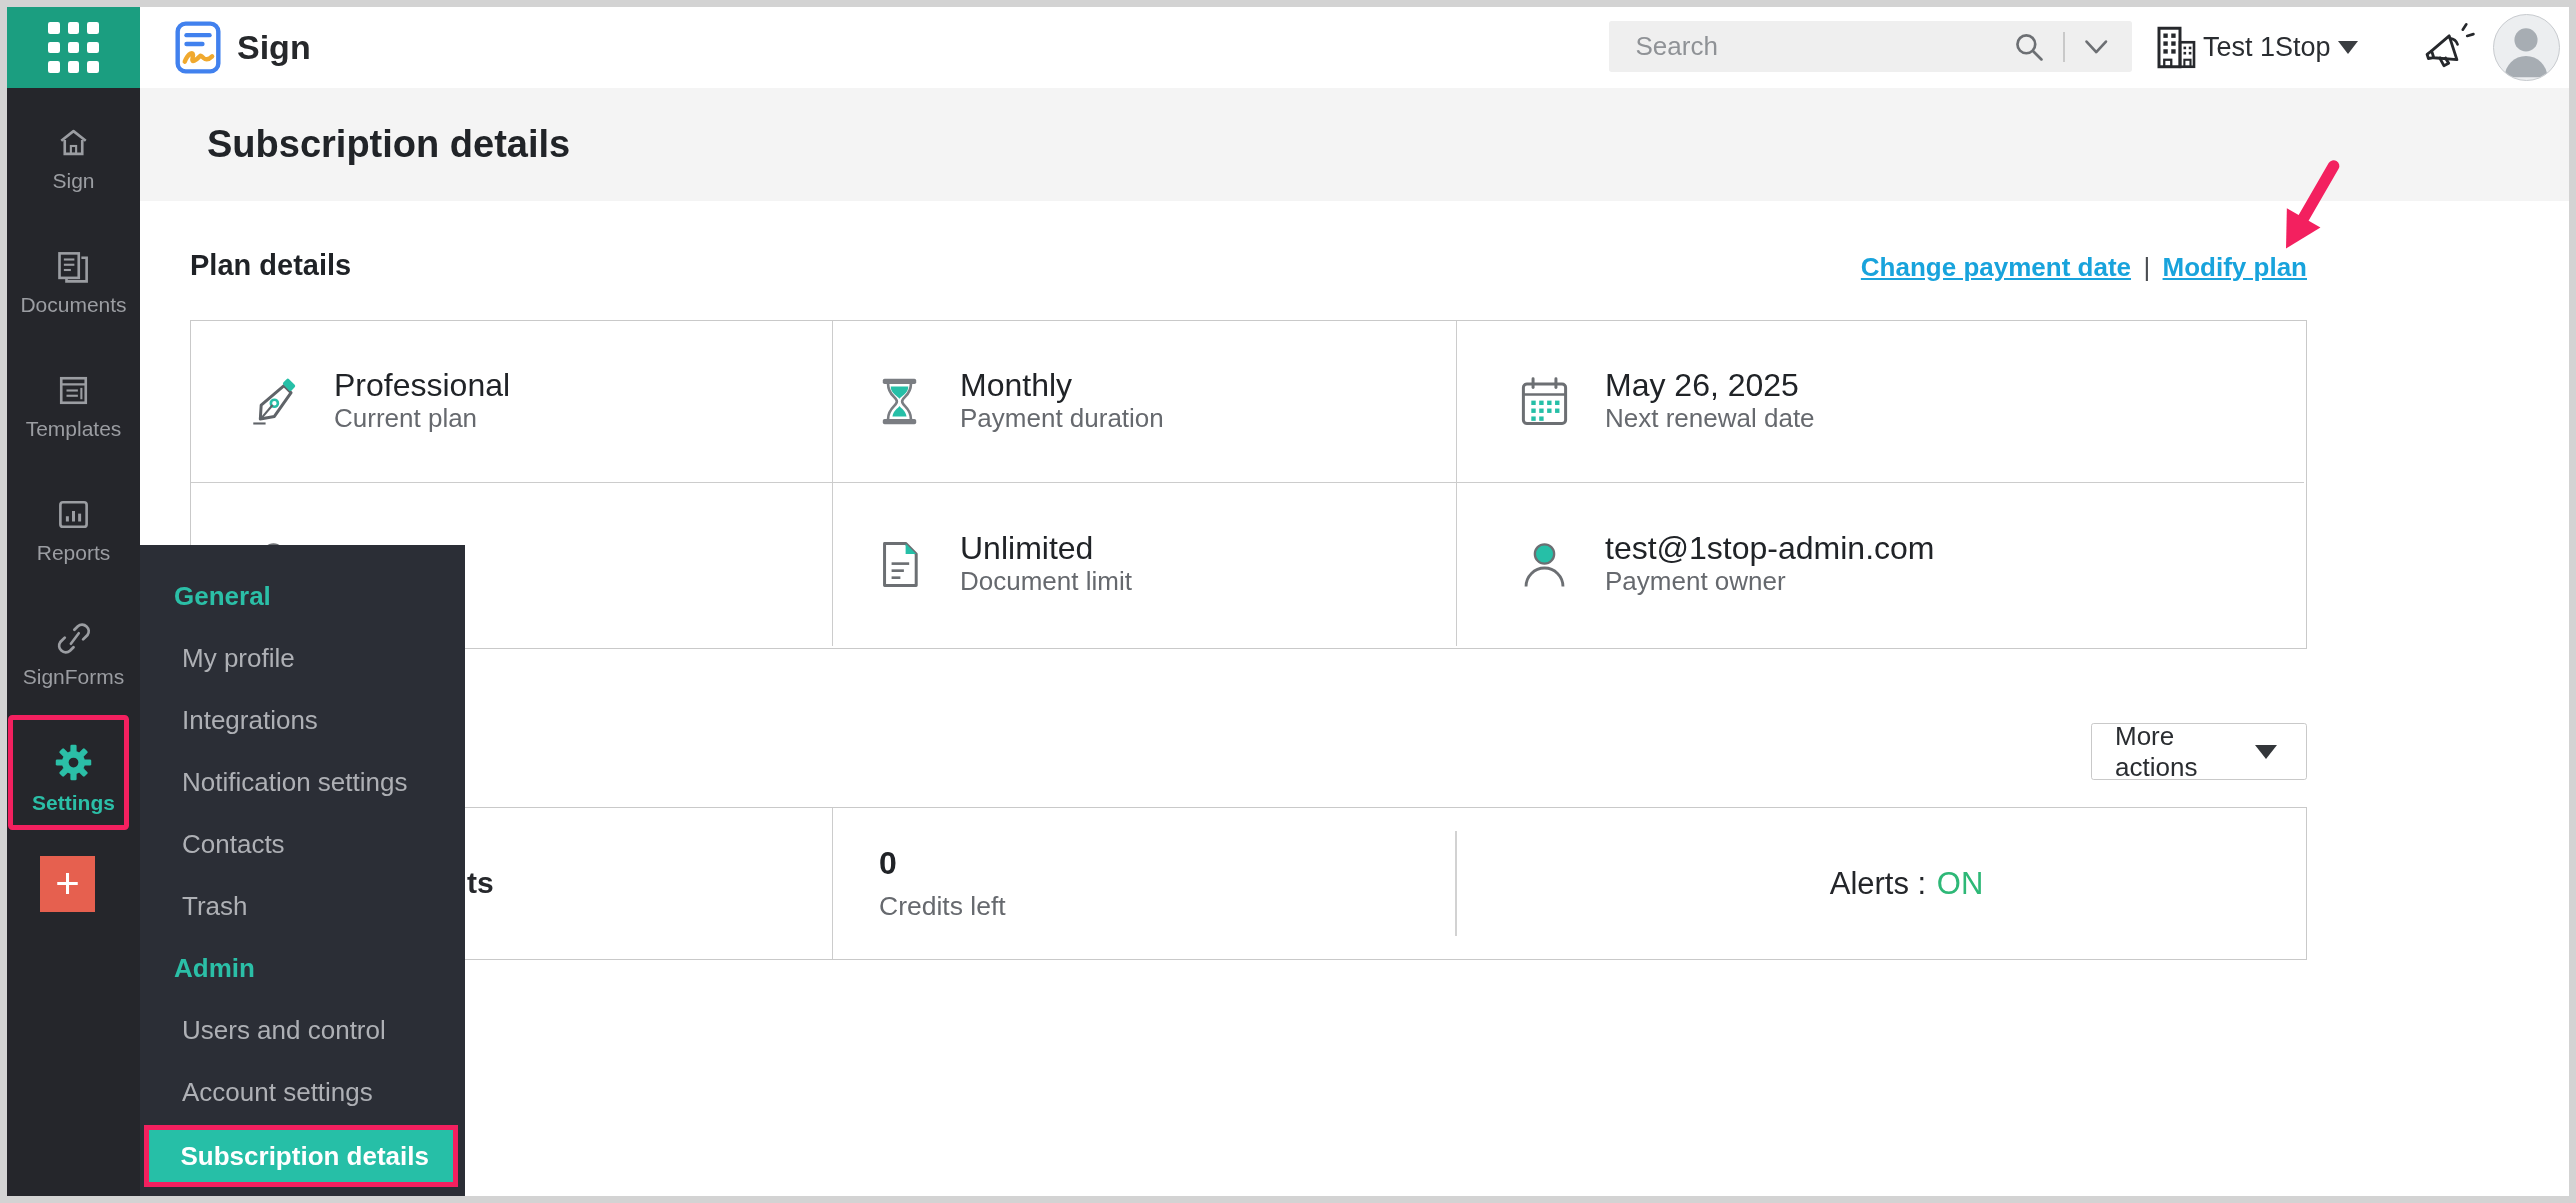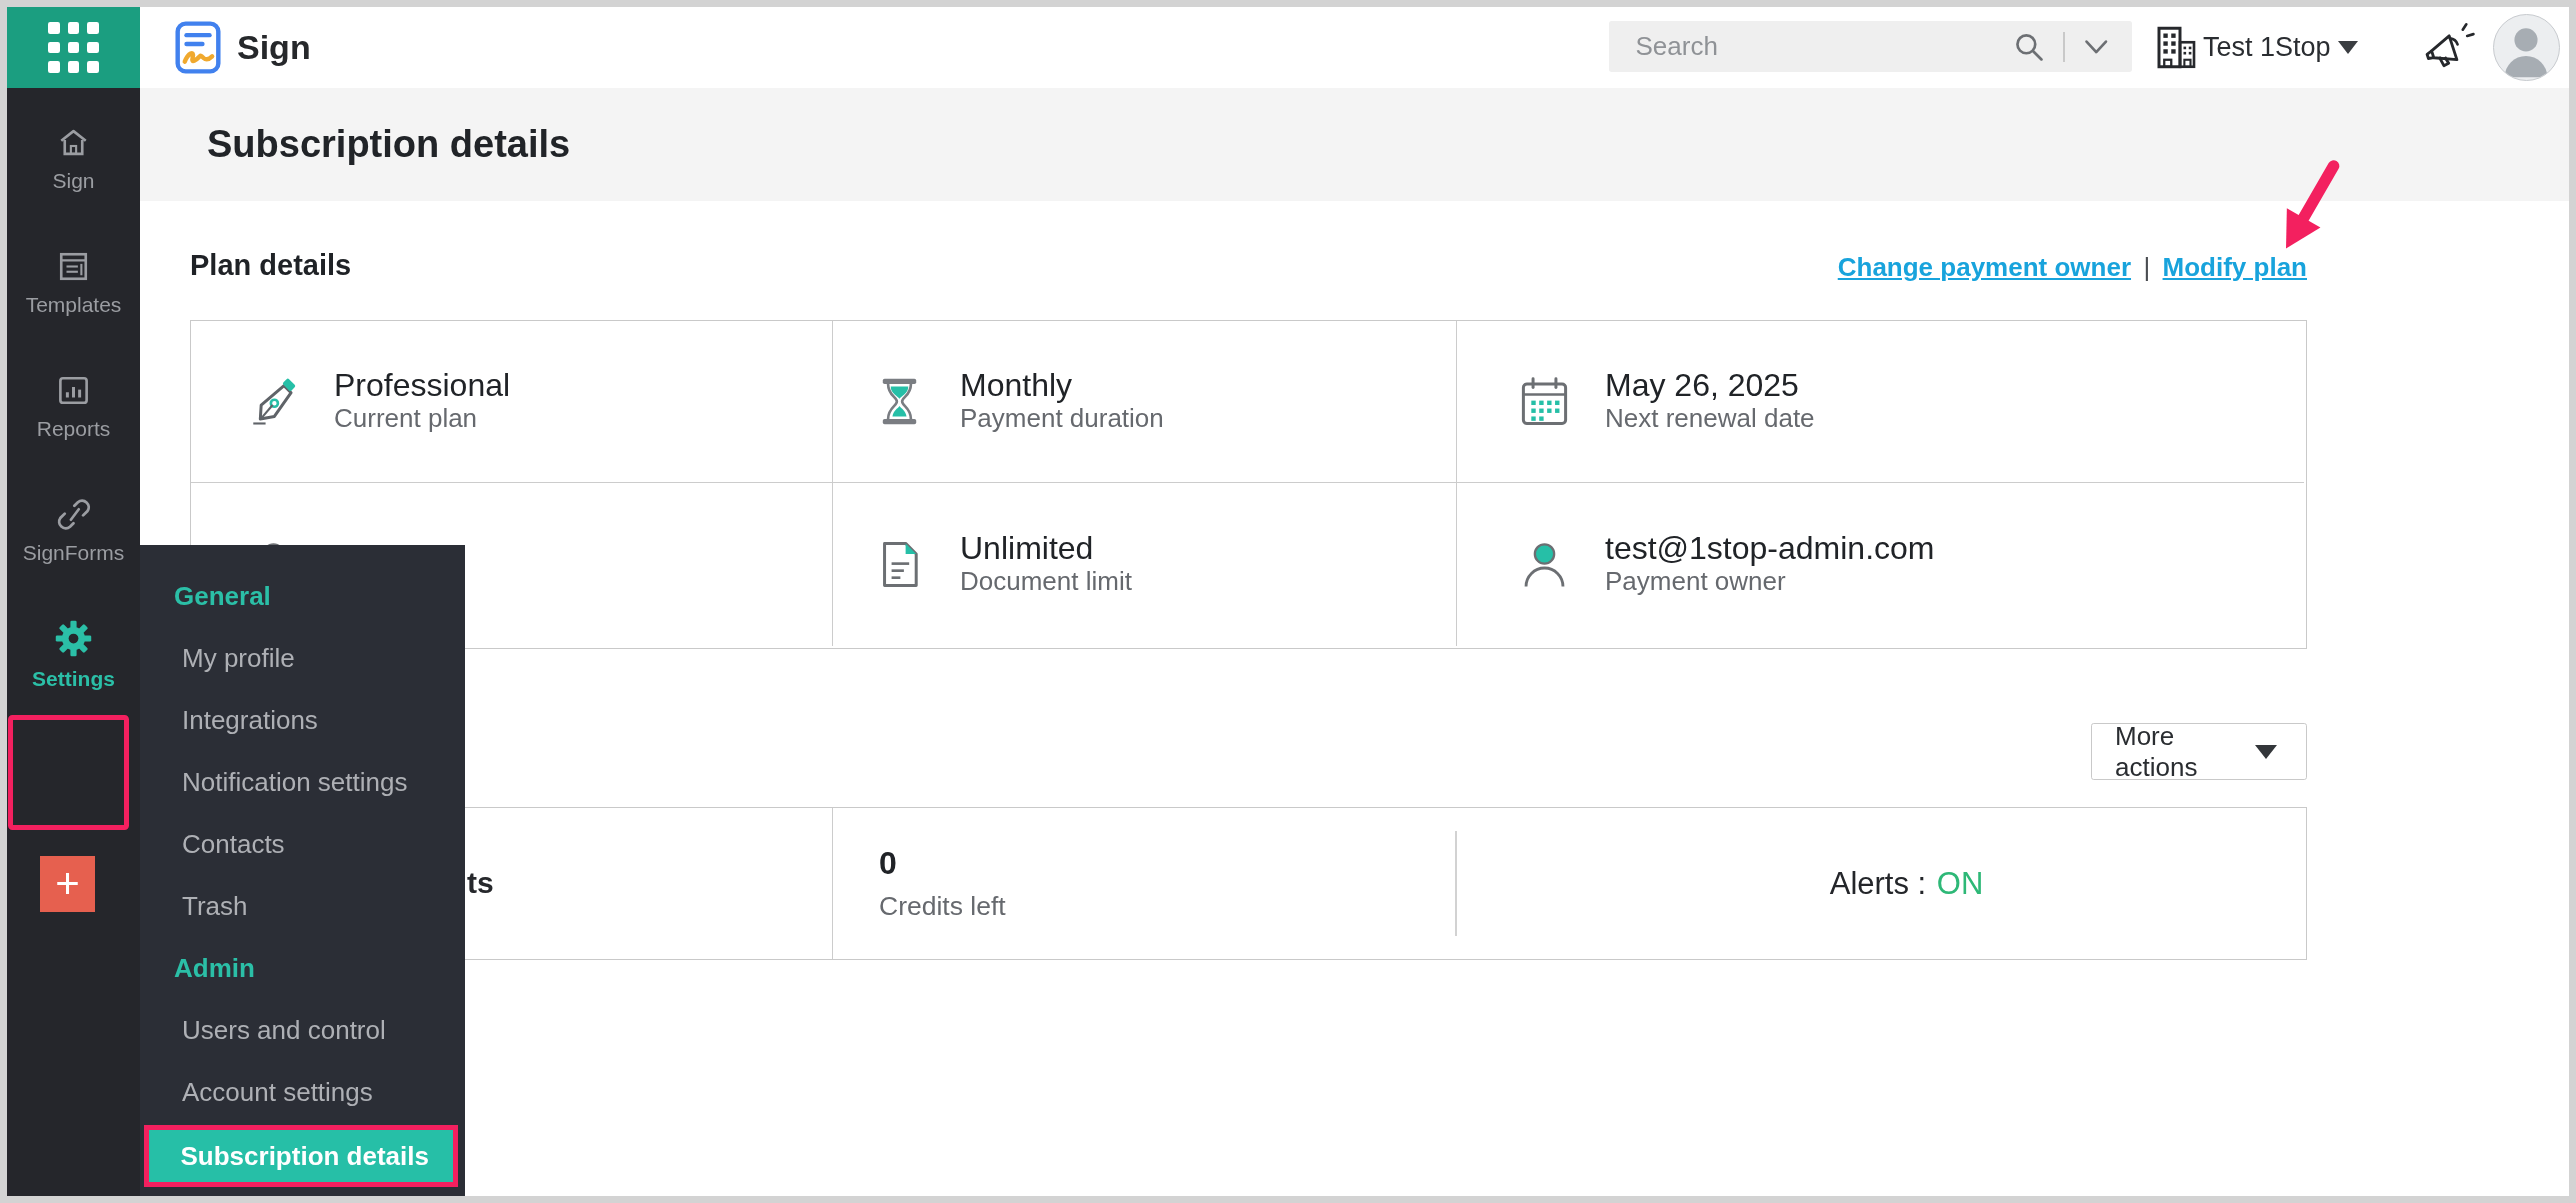--- a/index.html
+++ b/index.html
@@ -221,20 +221,30 @@
   <div class="sidebar">
     <div class="side-item">
       <svg width="35" height="35" viewBox="0 0 40 40">
         <path d="M6 18 L20 7 L34 18" fill="none" stroke="#9b9da2" stroke-width="3" stroke-linejoin="round"></path>
         <path d="M10 17 V33 H30 V17" fill="none" stroke="#9b9da2" stroke-width="3"></path>
         <rect x="17" y="24" width="6" height="9" fill="none" stroke="#9b9da2" stroke-width="2.4"></rect>
       </svg>
       <span class="lbl">Sign</span>
     </div>
     <div class="side-item">
+      <svg width="37" height="35" viewBox="0 0 42 40">
+        <rect x="5" y="5" width="22" height="28" fill="none" stroke="#9b9da2" stroke-width="3"></rect>
+        <line x1="10" y1="12" x2="22" y2="12" stroke="#9b9da2" stroke-width="2.4"></line>
+        <line x1="10" y1="18" x2="22" y2="18" stroke="#9b9da2" stroke-width="2.4"></line>
+        <line x1="10" y1="24" x2="18" y2="24" stroke="#9b9da2" stroke-width="2.4"></line>
+        <path d="M30 10 H36 V37 H13 V34" fill="none" stroke="#9b9da2" stroke-width="3"></path>
+      </svg>
+      <span class="lbl">Documents</span>
+    </div>
+    <div class="side-item">
       <svg width="35" height="35" viewBox="0 0 40 40">
         <rect x="6" y="6" width="28" height="28" fill="none" stroke="#9b9da2" stroke-width="3"></rect>
         <line x1="6" y1="13" x2="34" y2="13" stroke="#9b9da2" stroke-width="2.6"></line>
         <line x1="12" y1="20" x2="25" y2="20" stroke="#9b9da2" stroke-width="2.4"></line>
         <line x1="12" y1="26" x2="25" y2="26" stroke="#9b9da2" stroke-width="2.4"></line>
         <line x1="29" y1="17" x2="29" y2="30" stroke="#9b9da2" stroke-width="2.4"></line>
       </svg>
       <span class="lbl">Templates</span>
     </div>
     <div class="side-item">
@@ -276,21 +286,21 @@
   </div>
 
   <div class="main">
     <div class="title-band">
       <div class="page-title">Subscription details</div>
     </div>
 
     <div class="plan-heading">Plan details</div>
 
     <div class="plan-links">
-      <a>Change payment owner</a>
+      <a>Change payment date</a>
       <span class="sep">|</span>
       <a>Modify plan</a>
     </div>
 
     <svg class="anno-arrow" viewBox="0 0 110 150">
       <g transform="rotate(30 55 75)">
         <line x1="55" y1="18" x2="55" y2="92" stroke="#f3205f" stroke-width="13" stroke-linecap="round"></line>
         <polygon points="33,86 77,86 55,126" fill="#f3205f"></polygon>
       </g>
     </svg>

